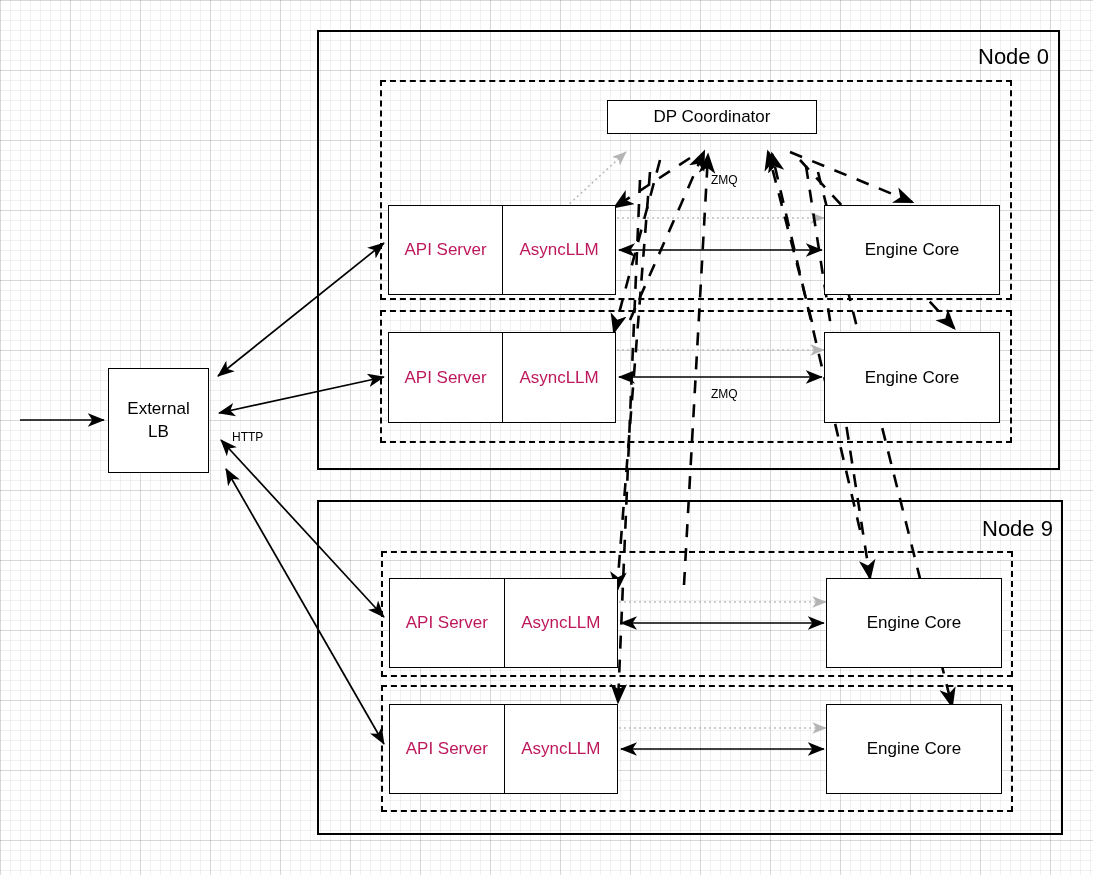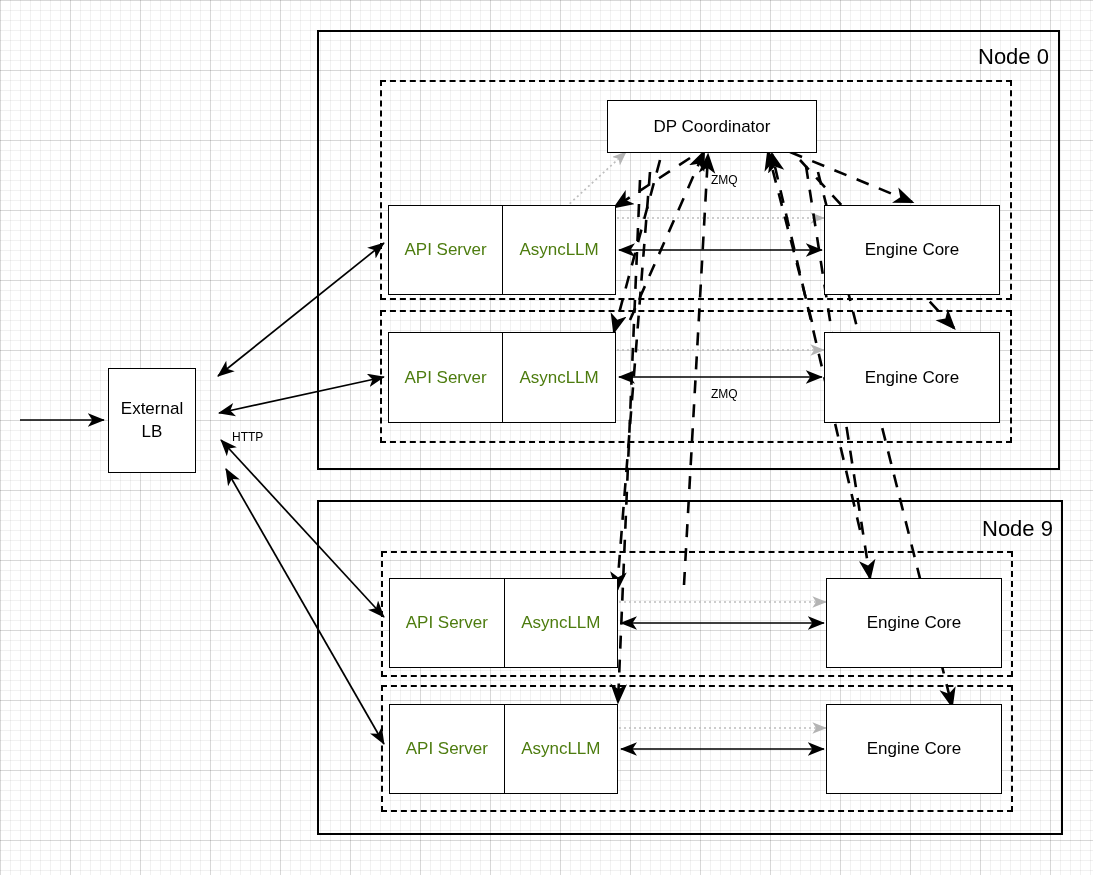--- a/index.html
+++ b/index.html
@@ -65,21 +65,21 @@
     background: #ffffff;
     box-sizing: border-box;
     display: flex;
     align-items: stretch;
   }
   .split-cell {
     display: flex;
     align-items: center;
     justify-content: center;
     font-size: 17px;
-    color: #4d7c0f;
+    color: #be185d;
     white-space: nowrap;
     box-sizing: border-box;
   }
   .split-cell.left {
     width: 50.5%;
     border-right: 1.6px solid #000000;
   }
   .split-cell.right {
     flex: 1;
   }
@@ -154,30 +154,30 @@
     <line x1="800" y1="160" x2="954" y2="328" stroke="#000" stroke-width="2.6" stroke-dasharray="13 11" marker-end="url(#ah-dash)"></line>
     <line x1="806" y1="166" x2="870" y2="578" stroke="#000" stroke-width="2.6" stroke-dasharray="13 11" marker-end="url(#ah-dash)"></line>
     <line x1="818" y1="172" x2="952" y2="706" stroke="#000" stroke-width="2.6" stroke-dasharray="13 11" marker-end="url(#ah-dash)"></line>
 
     <line x1="690" y1="158" x2="615" y2="207" stroke="#000" stroke-width="2.6" stroke-dasharray="13 11" marker-end="url(#ah-dash)"></line>
     <line x1="660" y1="160" x2="614" y2="332" stroke="#000" stroke-width="2.6" stroke-dasharray="13 11" marker-end="url(#ah-dash)"></line>
     <line x1="650" y1="172" x2="617" y2="590" stroke="#000" stroke-width="2.6" stroke-dasharray="13 11" marker-end="url(#ah-dash)"></line>
     <line x1="640" y1="180" x2="618" y2="702" stroke="#000" stroke-width="2.6" stroke-dasharray="13 11" marker-end="url(#ah-dash)"></line>
   </svg>
 
-  <div class="lb-box" style="left:108px; top:368px; width:88px; height:105px;">
+  <div class="lb-box" style="left:108px; top:368px; width:101px; height:105px;">
     <span>External</span>
     <span>LB</span>
   </div>
   <div class="edge-label" style="left:232px; top:430px;">HTTP</div>
 
   <div class="node-box" style="left:317px; top:30px; width:743px; height:440px;"></div>
   <div class="node-label" style="left:978px; top:44px;">Node 0</div>
 
-  <div class="solid-box" style="left:607px; top:100px; width:210px; height:53px;">
+  <div class="solid-box" style="left:607px; top:100px; width:210px; height:34px;">
     <span>DP Coordinator</span>
   </div>
   <div class="edge-label" style="left:711px; top:173px;">ZMQ</div>
 
   <div class="dash-group" style="left:380px; top:80px; width:632px; height:220px;"></div>
   <div class="split-box" style="left:388px; top:205px; width:228px; height:90px;">
     <div class="split-cell left">API Server</div>
     <div class="split-cell right">AsyncLLM</div>
   </div>
   <div class="solid-box" style="left:824px; top:205px; width:176px; height:90px;">

